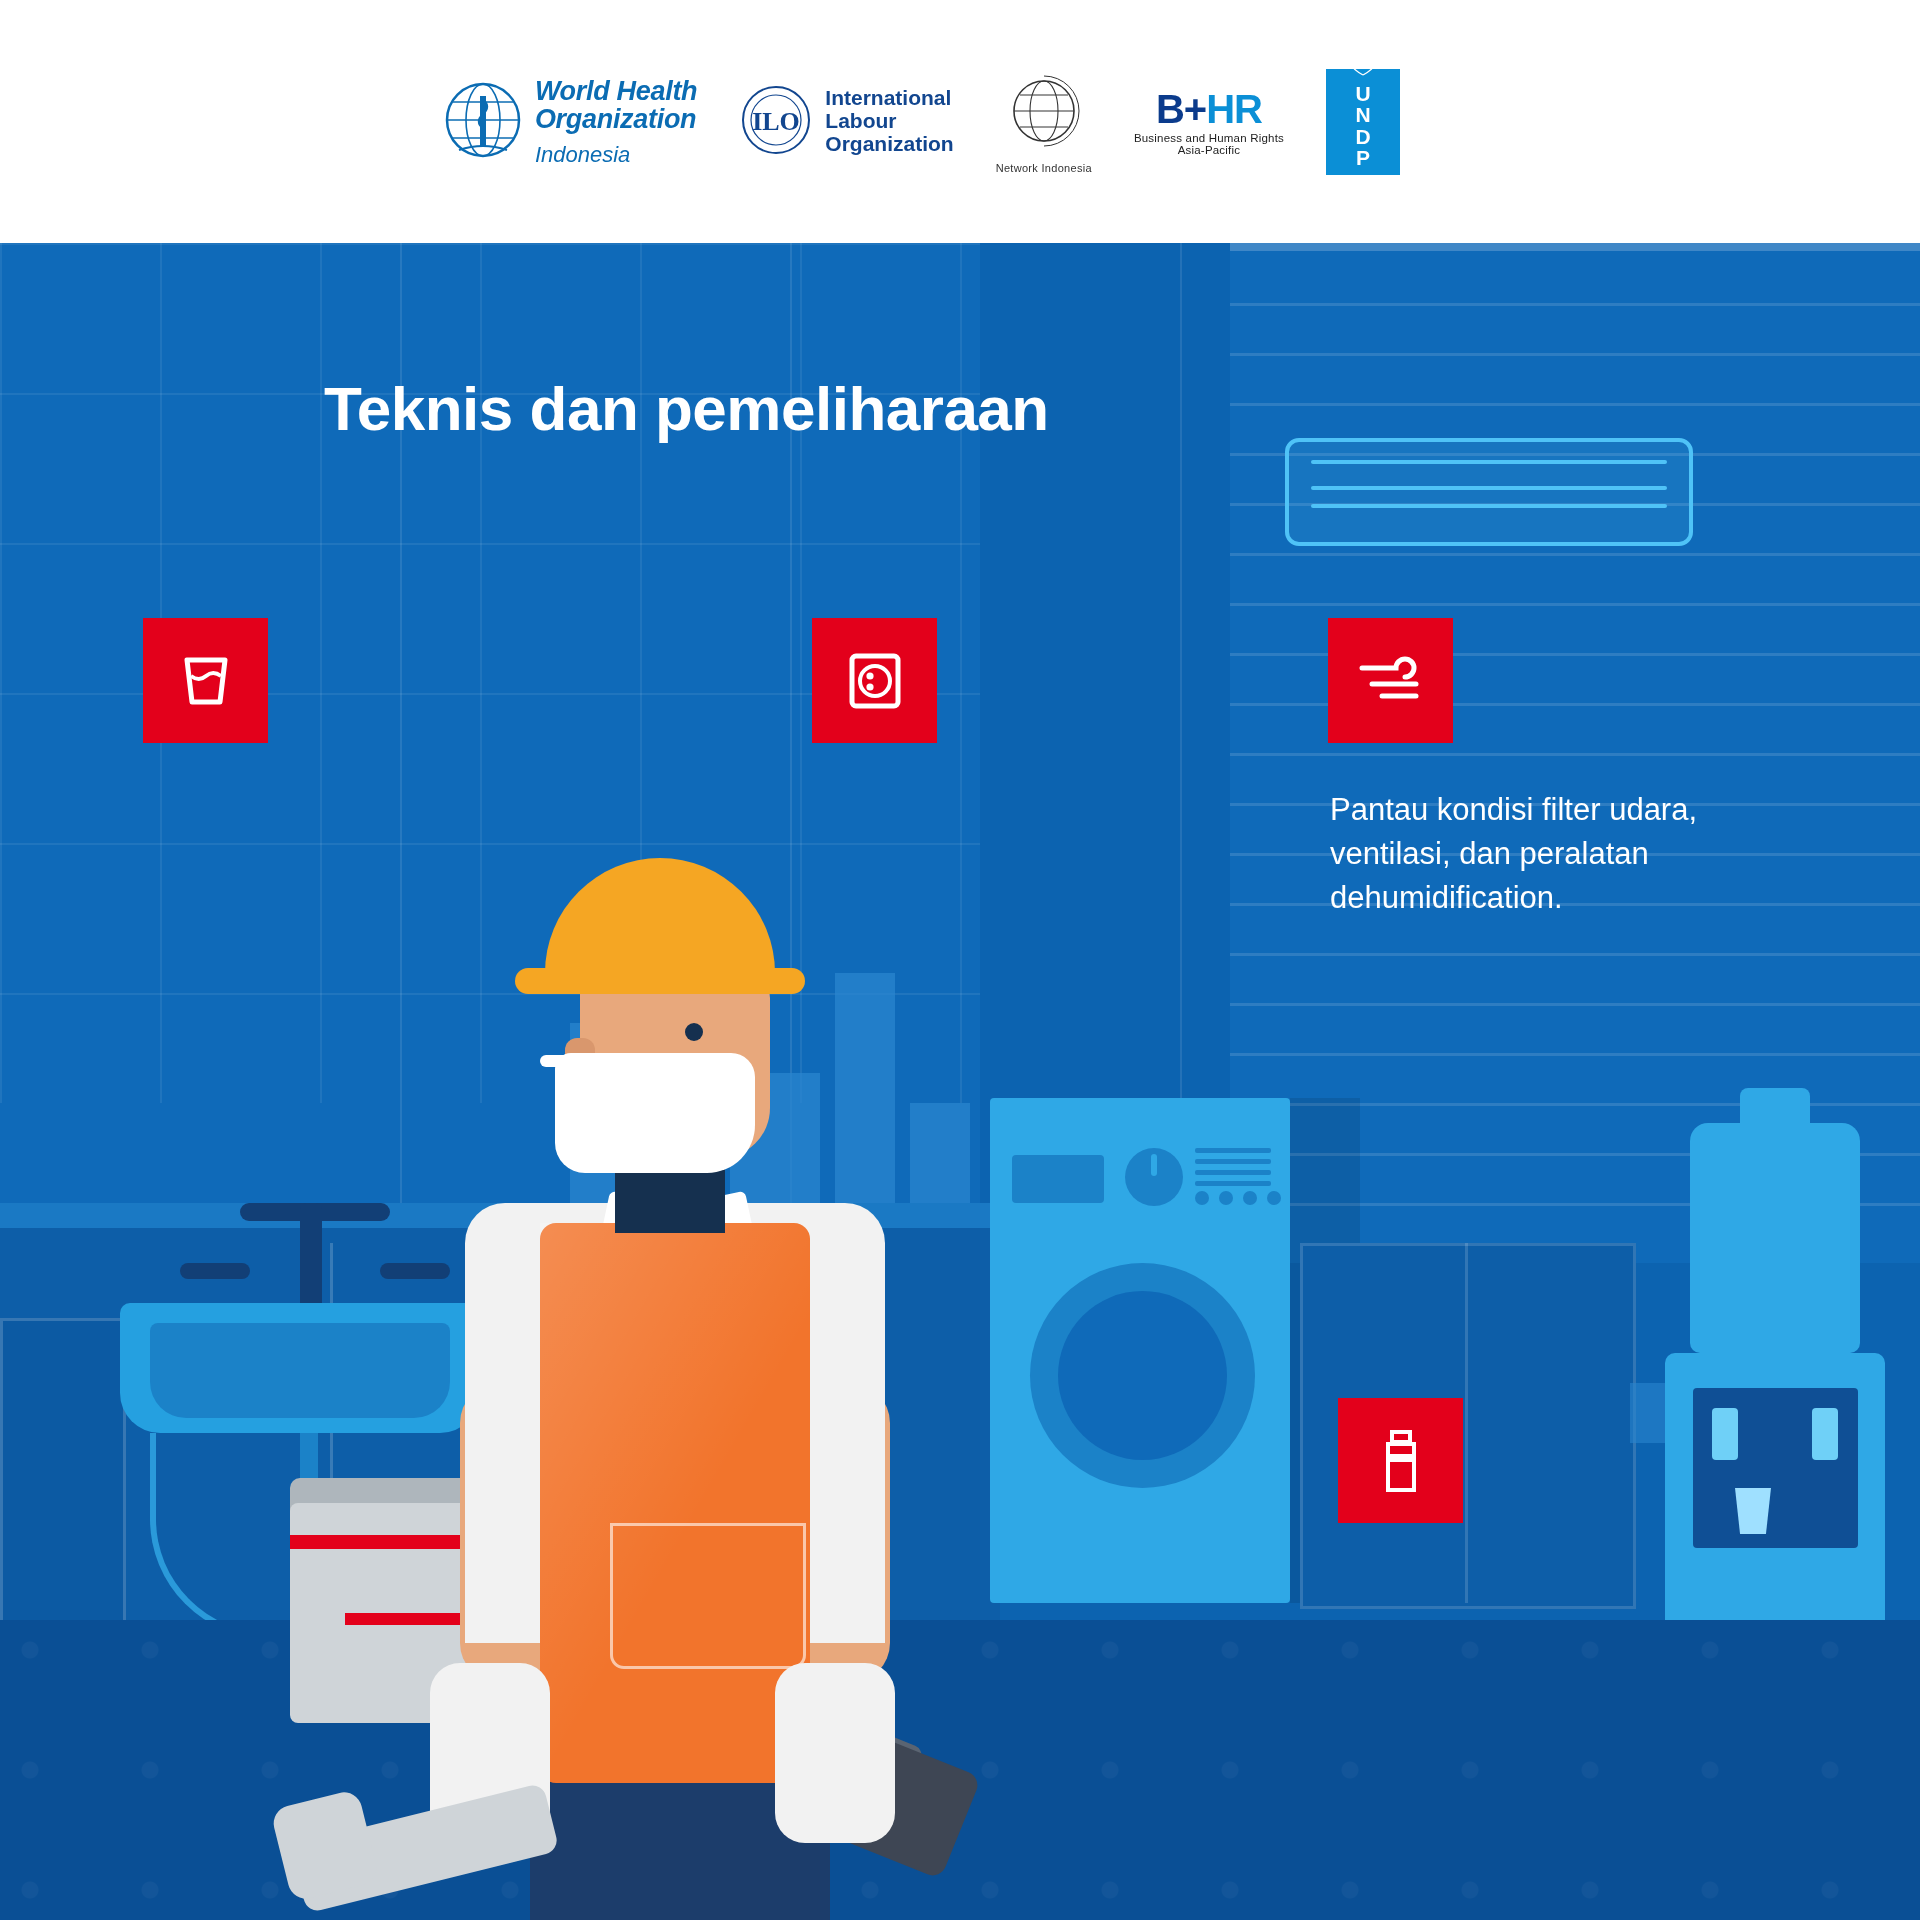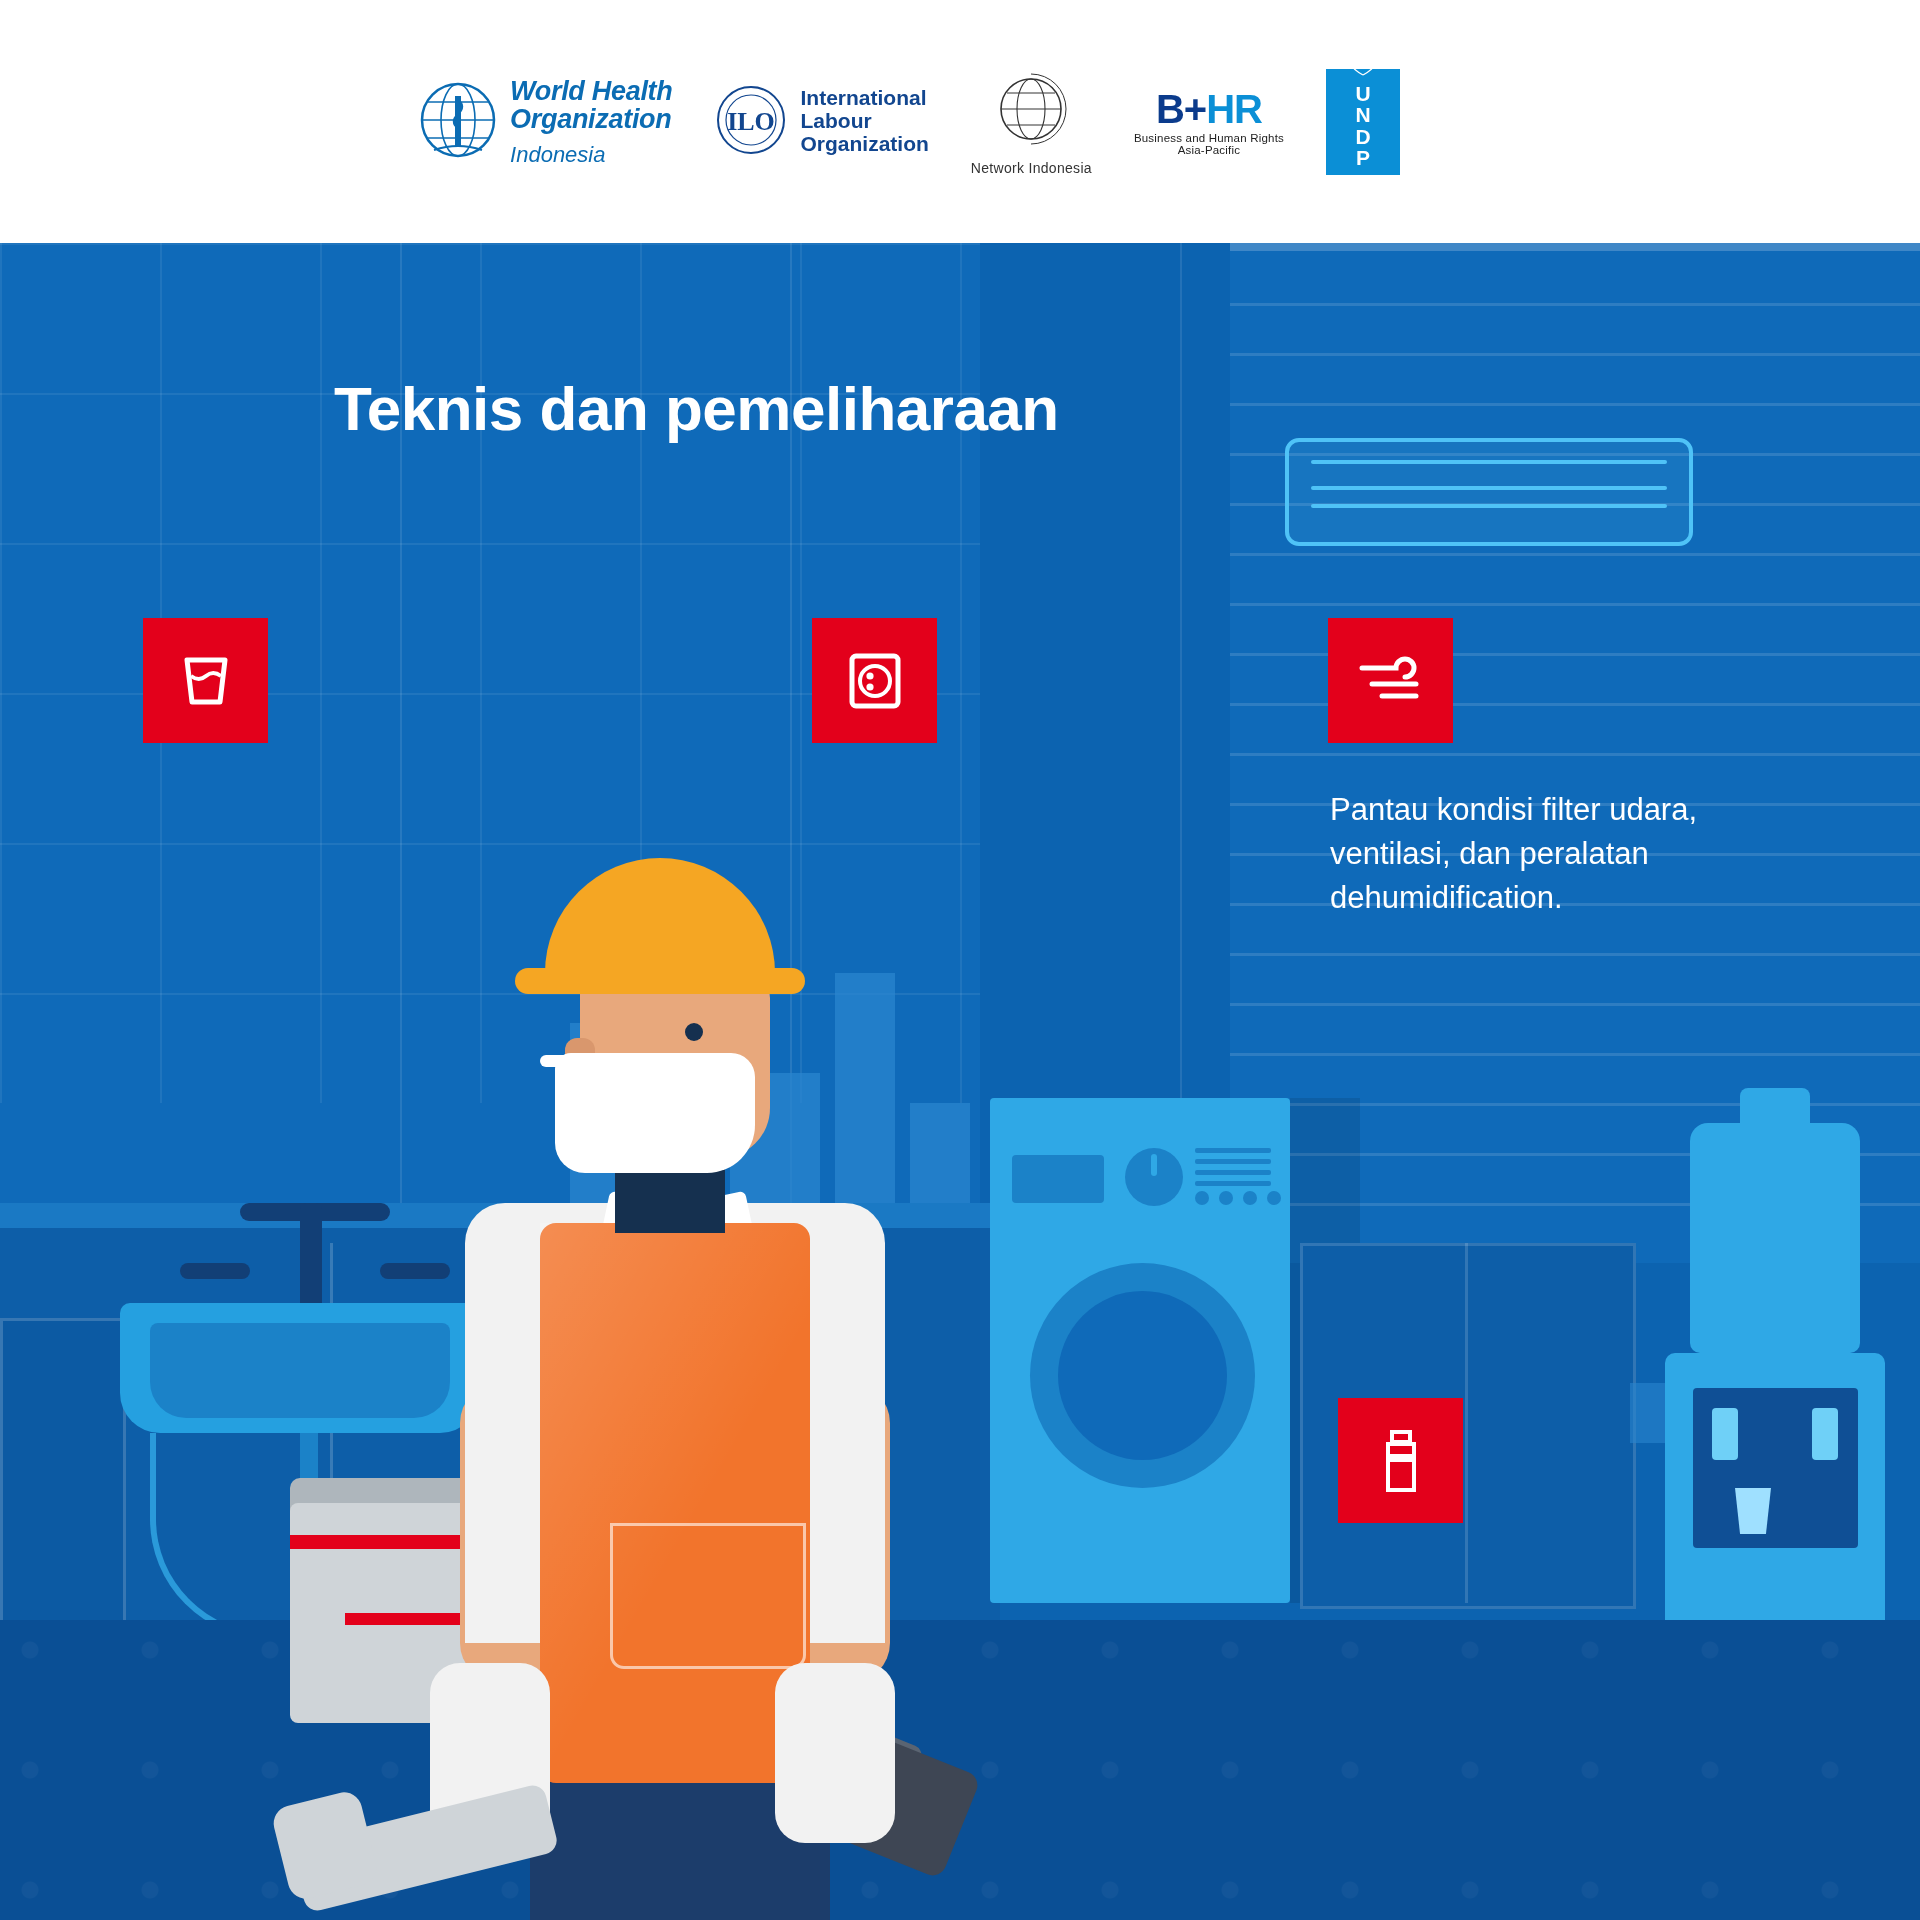--- a/index.html
+++ b/index.html
@@ -17,21 +17,21 @@
     display:flex;align-items:center;justify-content:flex-end;
     padding-right:520px;box-sizing:border-box;
   }
   .logos{display:flex;align-items:center;gap:42px;}
   .logo{display:flex;align-items:center;gap:12px;}
   .logo-mark{flex:0 0 auto;}
   .who-text{line-height:1.05;font-style:italic;}
   .who-text .l1,.who-text .l2{font-size:27px;font-weight:bold;color:#0b6cb3;letter-spacing:-0.3px;}
   .who-text .l3{font-size:22px;color:#0b6cb3;margin-top:9px;}
   .ilo-text{line-height:1.08;font-size:21px;color:#12468f;font-weight:bold;}
-  .gc-text{font-size:14px;color:#333;text-align:center;margin-top:4px;letter-spacing:.3px;}
+  .gc-text{font-size:11px;color:#333;text-align:center;margin-top:4px;letter-spacing:.3px;}
   .bhr{display:flex;flex-direction:column;align-items:center;}
   .bhr-top{font-size:40px;font-weight:bold;color:#0b3b8c;letter-spacing:-1px;}
   .bhr-top .hr{color:#0b8fd6;}
   .bhr-sub{font-size:11.5px;color:#222;letter-spacing:.2px;}
   .bhr-sub2{font-size:11.5px;color:#222;letter-spacing:.2px;}
   .undp{background:#0b8fd6;color:#fff;width:74px;height:106px;display:flex;flex-direction:column;
         align-items:center;justify-content:flex-end;padding-bottom:6px;box-sizing:border-box;}
   .undp .letters{font-size:21px;font-weight:bold;line-height:1.02;text-align:center;}
 
   
@@ -96,21 +96,21 @@
 
   
   .ac{position:absolute;left:1285px;top:195px;width:400px;height:100px;border:4px solid #4fc3f7;border-radius:14px;background:rgba(79,195,247,.12);}
   .ac i{position:absolute;left:22px;width:356px;height:4px;background:#4fc3f7;border-radius:2px;}
 
   
   .num-box{position:absolute;left:30px;top:75px;width:210px;height:210px;border:6px solid #ffffff;
            display:flex;align-items:center;justify-content:center;}
   .num-box span{font-size:110px;font-weight:bold;color:#0c63b0;-webkit-text-stroke:4px #ffffff;
                 letter-spacing:2px;}
-  .title{position:absolute;left:334px;top:130px;font-size:62px;font-weight:bold;color:#ffffff;letter-spacing:-0.5px;}
+  .title{position:absolute;left:324px;top:130px;font-size:62px;font-weight:bold;color:#ffffff;letter-spacing:-0.5px;}
 
   .icon-badge{position:absolute;width:125px;height:125px;background:#e3001b;
               display:flex;align-items:center;justify-content:center;}
   .col-text{position:absolute;color:#ffffff;font-size:31px;line-height:1.42;font-weight:500;}
 
   .c1-badge{left:143px;top:375px;}
   .c1-text{left:125px;top:545px;width:470px;}
   .c2-badge{left:812px;top:375px;}
   .c2-text{left:800px;top:545px;width:500px;}
   .c3-badge{left:1328px;top:375px;}

